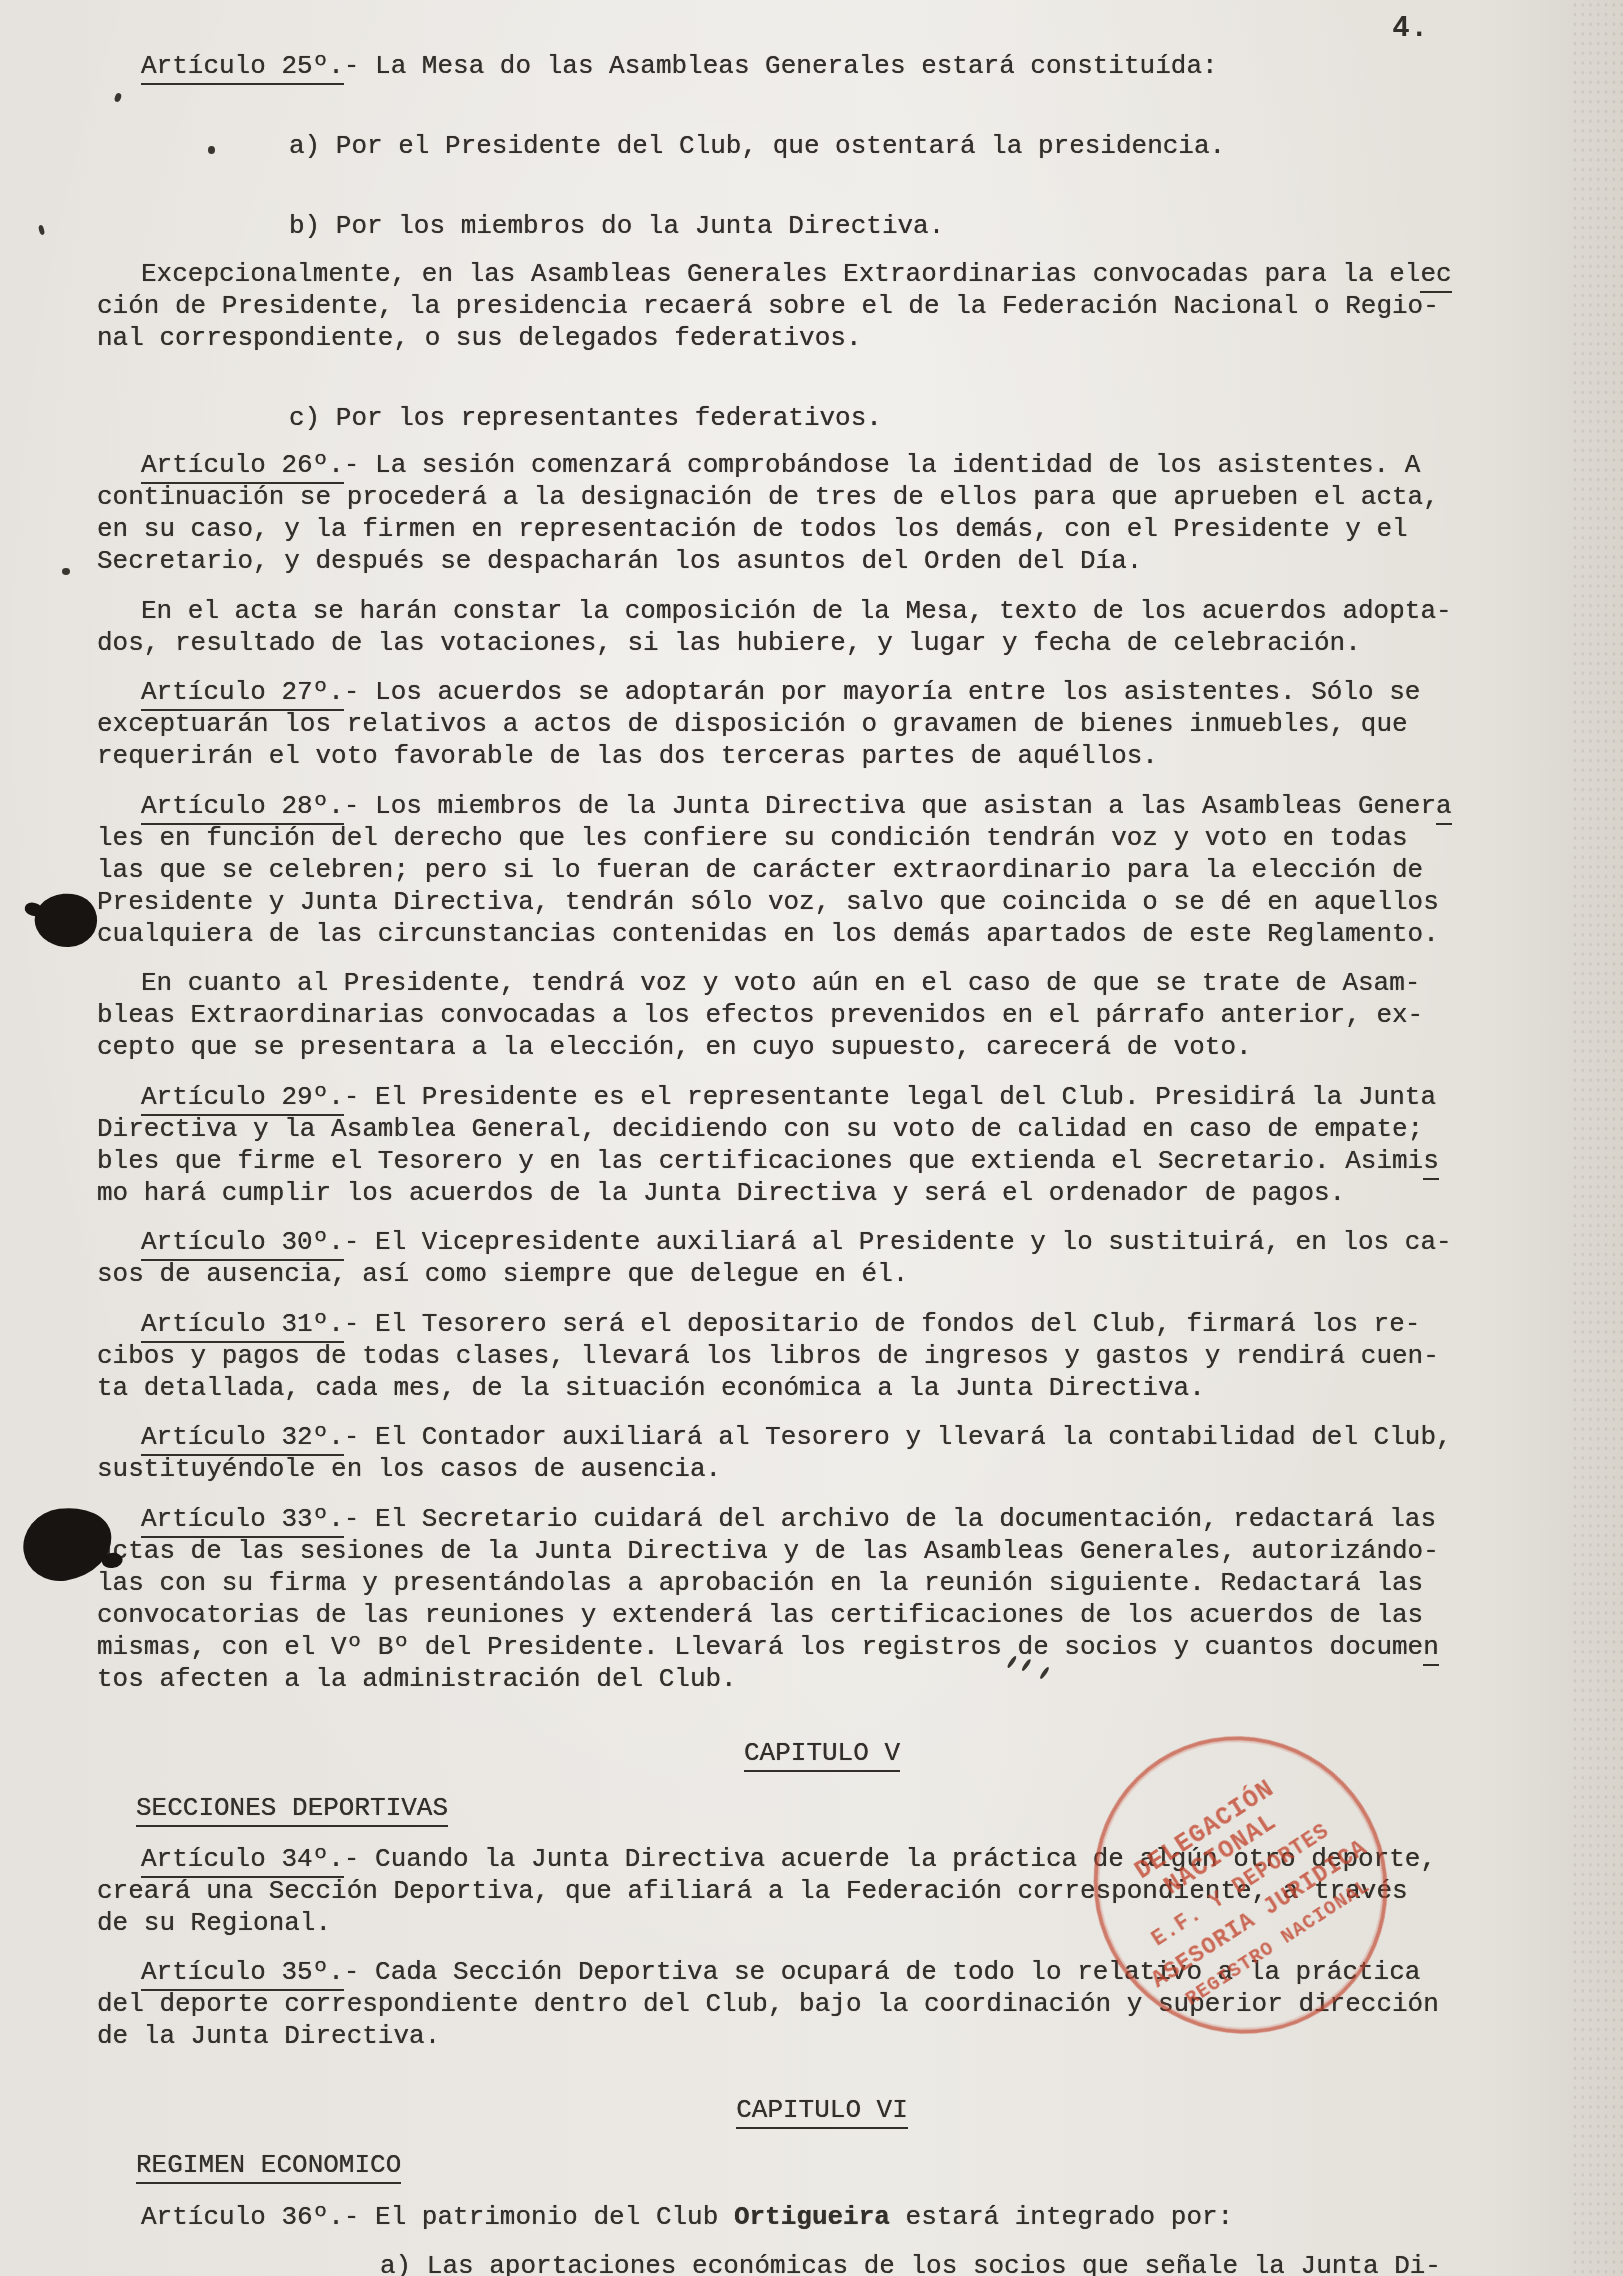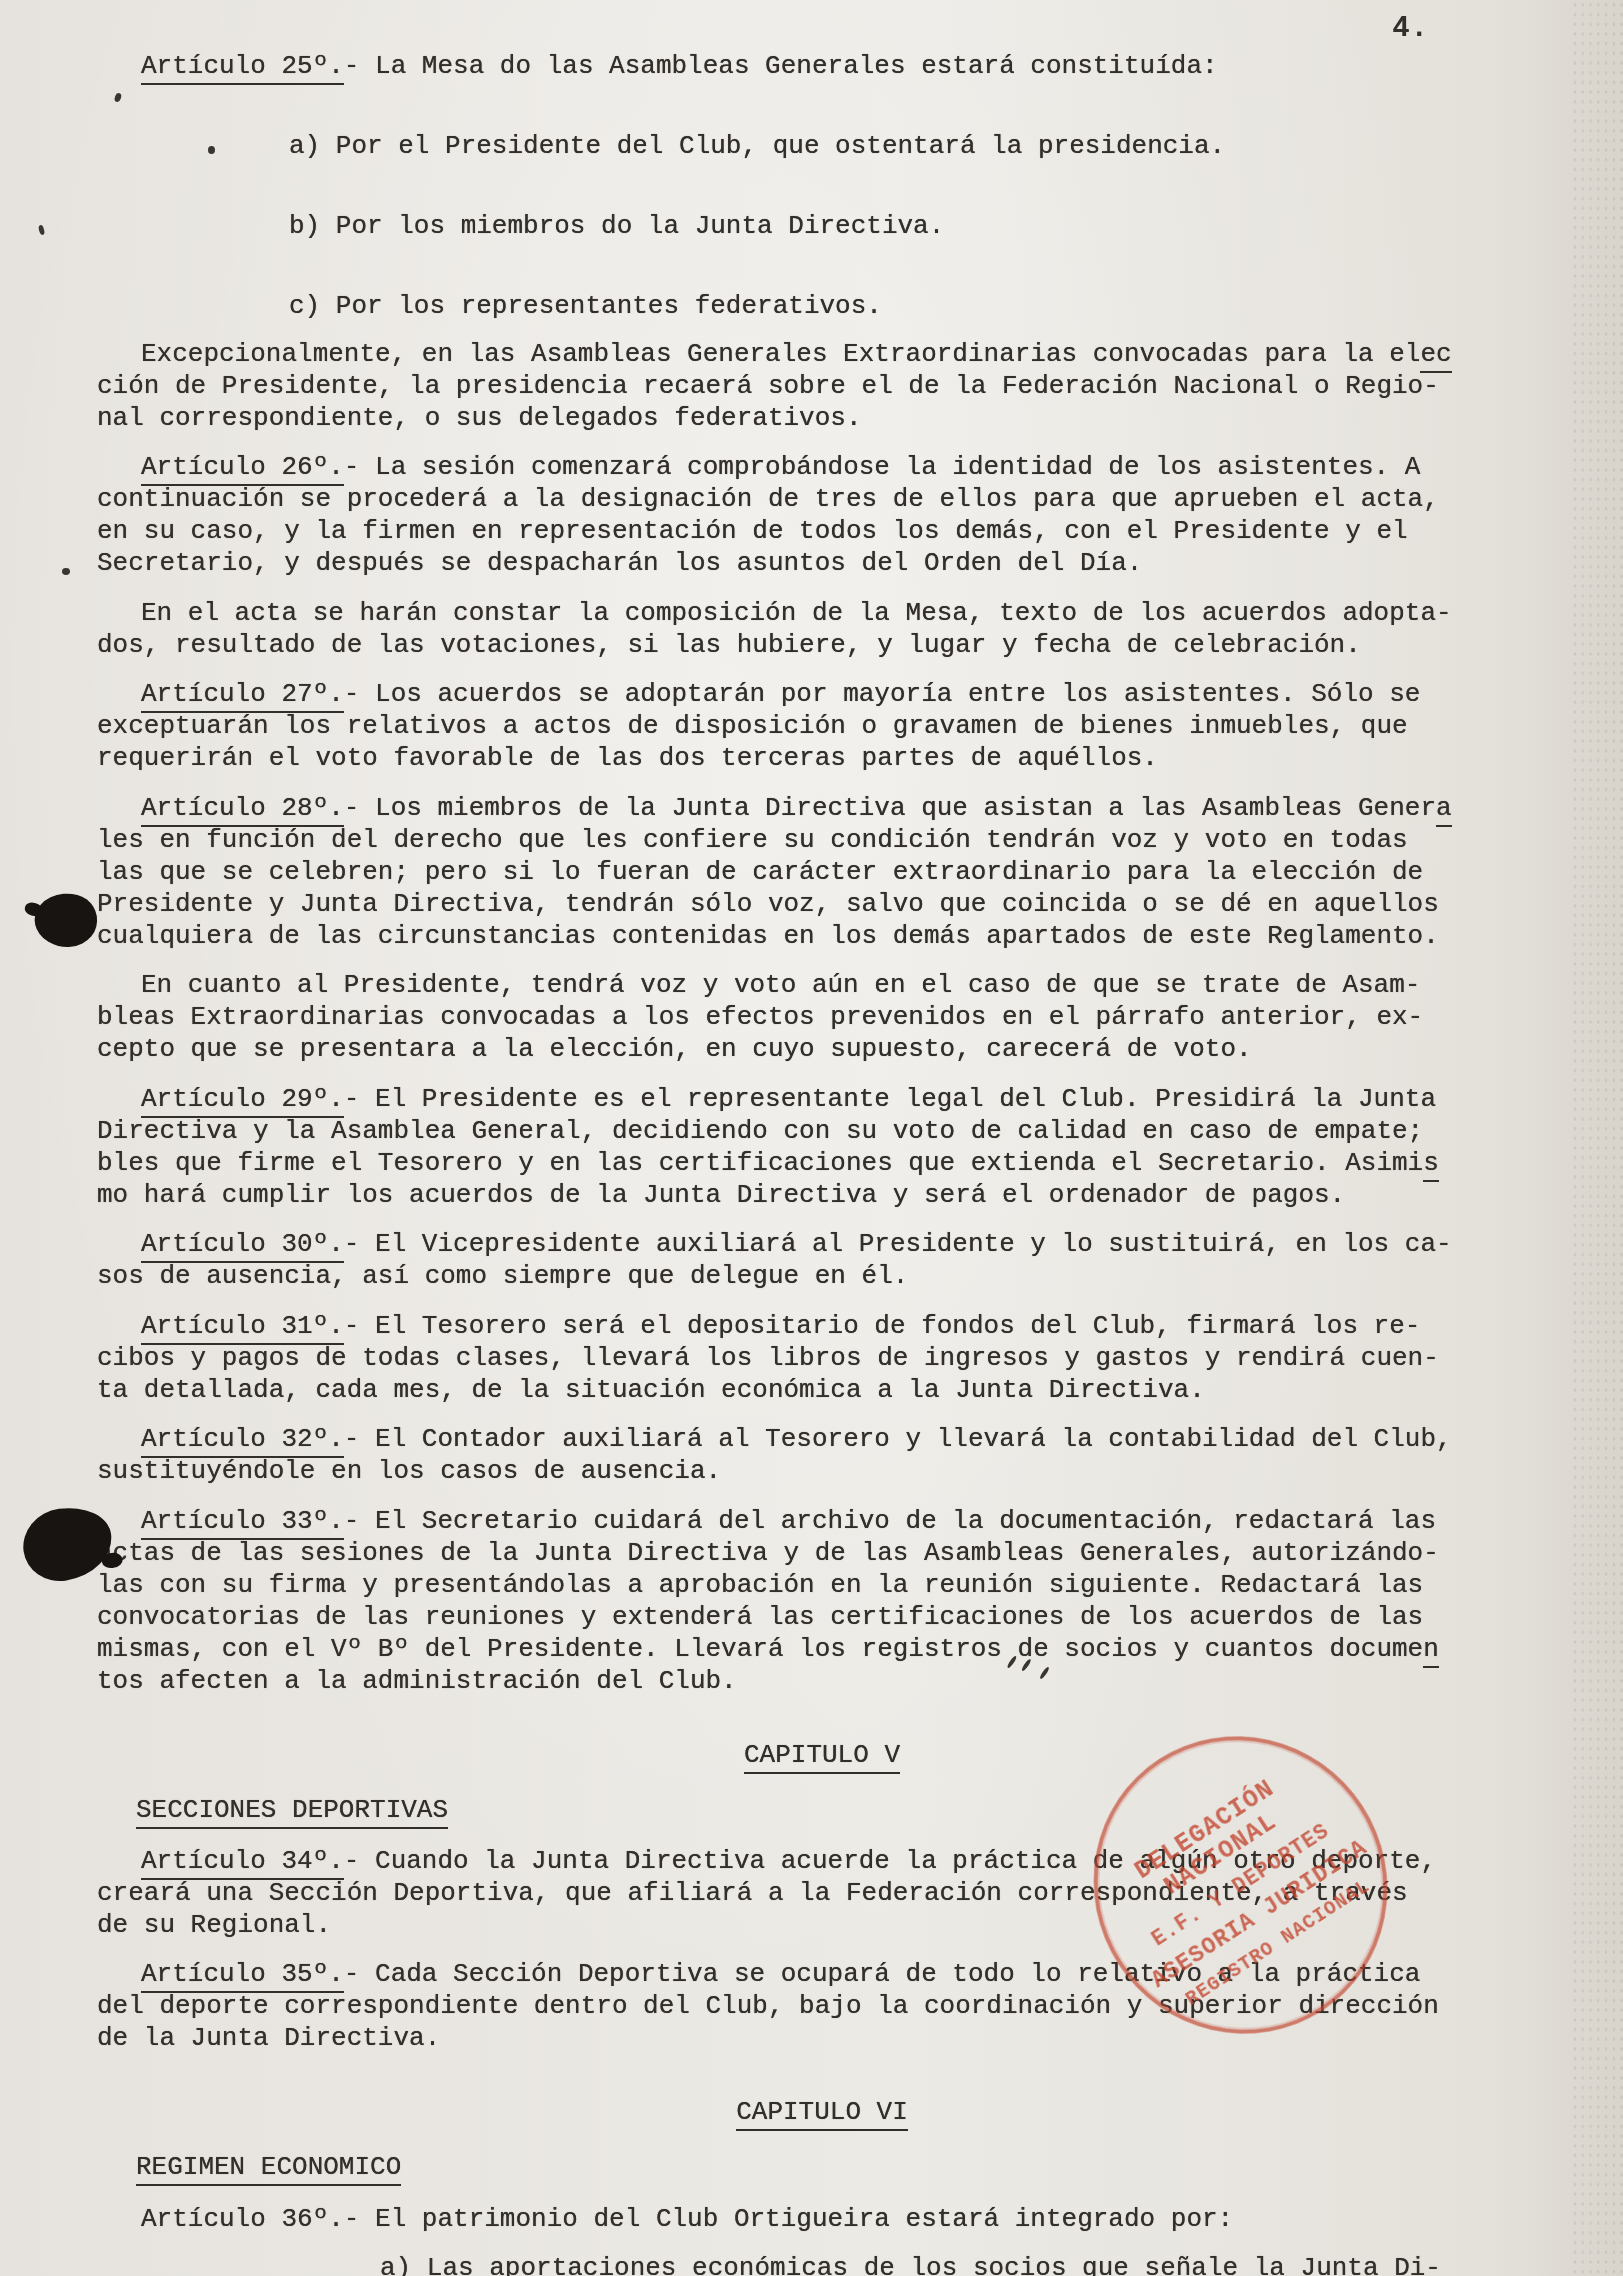--- a/index.html
+++ b/index.html
@@ -38,21 +38,21 @@
   .block{margin:0 0 17.5px 0;}
   .line{min-height:32px;white-space:pre-wrap;}
   .para .line:first-child{padding-left:44px;}
   .list{margin-left:192px;margin-bottom:15.5px;margin-top:48px;}
   .item-a{margin-left:283px;margin-bottom:21px;}
   .cont{margin-left:-13.6px;margin-bottom:0;}
   .chapter{text-align:center;margin:42px 0 23px 0;}
   .section{margin:3.9px 0 19.4px 0;}
   .section .line:first-child{padding-left:39px;}
   .u{border-bottom:2.9px solid currentColor;padding-bottom:2px;}
-  .b{font-weight:normal;}
+  .b{font-weight:bold;}
   
   .ink-blob{position:absolute;background:#181411;}
   .blob-1{left:35px;top:893px;width:62px;height:54px;border-radius:58% 42% 52% 48%/55% 48% 52% 45%;transform:rotate(14deg);}
   .blob-1::after{content:"";position:absolute;left:-11.6px;top:17.5px;width:17.5px;height:13.6px;background:#181411;border-radius:50%;}
   .blob-2{left:23px;top:1508px;width:89px;height:72px;border-radius:46% 54% 58% 42%/52% 44% 56% 48%;transform:rotate(-8deg);}
   .blob-2::after{content:"";position:absolute;right:-7.8px;bottom:5.8px;width:21.3px;height:15.5px;background:#181411;border-radius:50%;}
   .speck{position:absolute;background:#3a352f;border-radius:50%;}
   .sp1{left:115px;top:93px;width:5.8px;height:8.7px;transform:rotate(20deg);}
   .sp2{left:208px;top:146px;width:6.8px;height:7.8px;}
   .sp3{left:39px;top:225px;width:4.9px;height:9.7px;transform:rotate(-15deg);}
@@ -91,27 +91,27 @@
   <main class="doc">
       <div class="block para">
         <div class="line"><span class="u">Artículo 25º.</span>- La Mesa do las Asambleas Generales estará constituída:</div>
       </div>
       <div class="block list">
         <div class="line">a) Por el Presidente del Club, que ostentará la presidencia.</div>
       </div>
       <div class="block list">
         <div class="line">b) Por los miembros do la Junta Directiva.</div>
       </div>
-      <div class="block list">
-        <div class="line">c) Por los representantes federativos.</div>
-      </div>
       <div class="block para">
         <div class="line">Excepcionalmente, en las Asambleas Generales Extraordinarias convocadas para la el<span class="u">ec</span></div>
         <div class="line">ción de Presidente, la presidencia recaerá sobre el de la Federación Nacional o Regio-</div>
         <div class="line">nal correspondiente, o sus delegados federativos.</div>
+      </div>
+      <div class="block list">
+        <div class="line">c) Por los representantes federativos.</div>
       </div>
       <div class="block para">
         <div class="line"><span class="u">Artículo 26º.</span>- La sesión comenzará comprobándose la identidad de los asistentes. A</div>
         <div class="line">continuación se procederá a la designación de tres de ellos para que aprueben el acta,</div>
         <div class="line">en su caso, y la firmen en representación de todos los demás, con el Presidente y el</div>
         <div class="line">Secretario, y después se despacharán los asuntos del Orden del Día.</div>
       </div>
       <div class="block para">
         <div class="line">En el acta se harán constar la composición de la Mesa, texto de los acuerdos adopta-</div>
         <div class="line">dos, resultado de las votaciones, si las hubiere, y lugar y fecha de celebración.</div>

